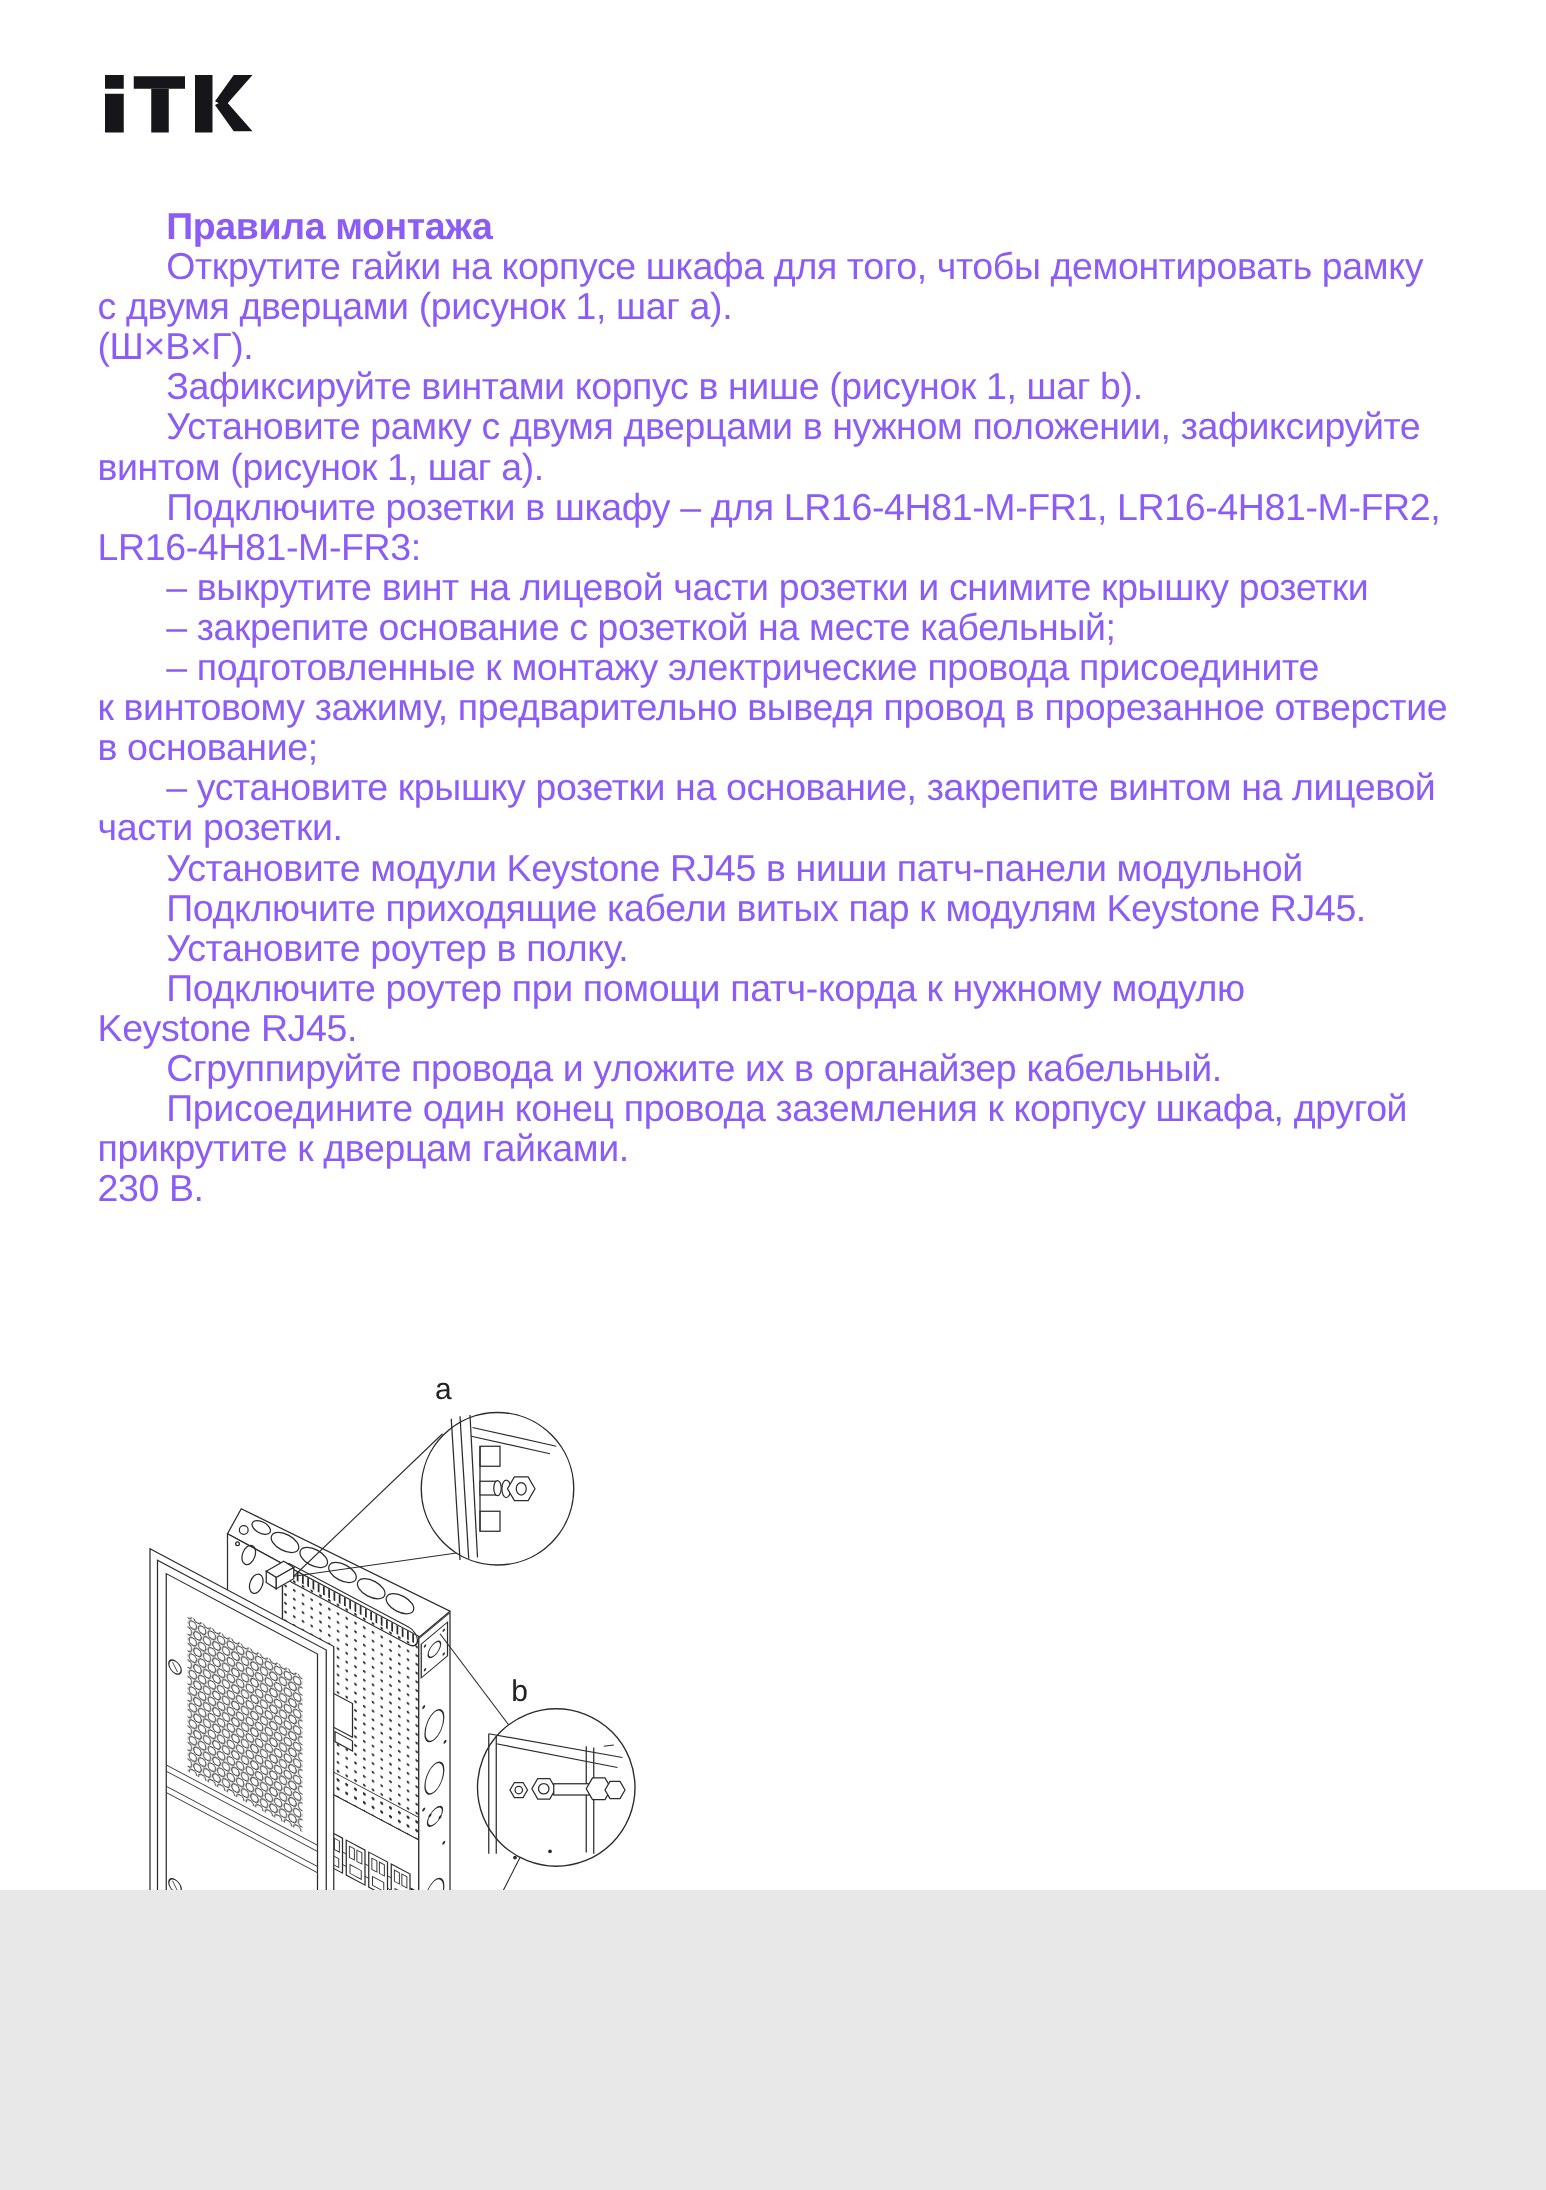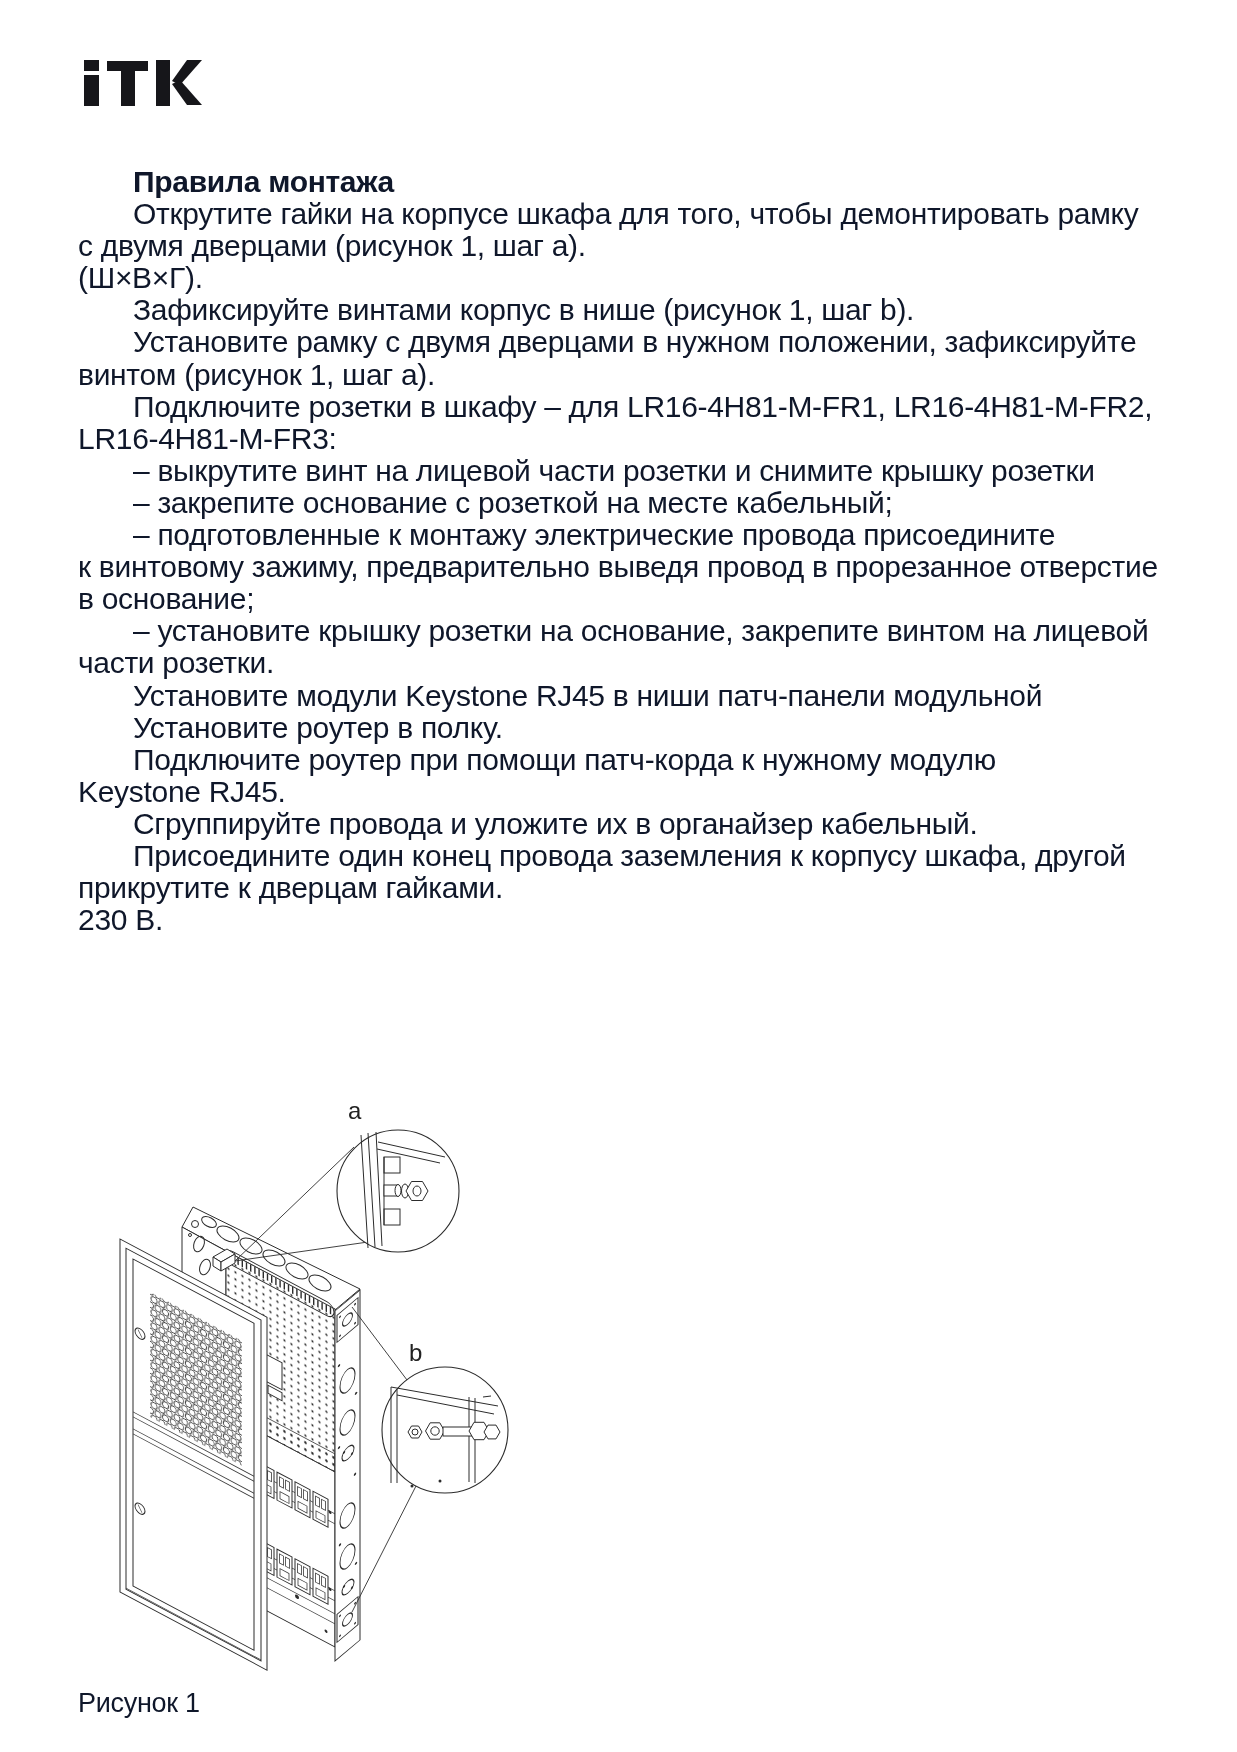--- a/index.html
+++ b/index.html
@@ -1,21 +1,21 @@
 <!DOCTYPE html>
 <html><head>
 <meta charset="utf-8">
 <style>
   html,body{margin:0;padding:0;background:#e8e8e8;}
   .page{
     position:relative;
-    width:1237px;height:1752px;
+    width:1237px;height:1512px;
     background:#ffffff;
     font-family:"Liberation Sans",sans-serif;
-    color:#0f172a;
+    color:#8b5cf6;
     overflow:hidden;
   }
   .logo{position:absolute;left:84px;top:59px;}
   .content{
     position:absolute;left:78px;top:166px;width:1085px;
   }
   .ln{
     font-size:30px;line-height:32.1px;letter-spacing:-0.3px;
     white-space:nowrap;margin:0;
   }
@@ -63,20 +63,21 @@
     <div class="ln ind">Подключите розетки в шкафу – для LR16-4H81-M-FR1, LR16-4H81-M-FR2,</div>
     <div class="ln">LR16-4H81-M-FR3:</div>
     <div class="ln ind">– выкрутите винт на лицевой части розетки и снимите крышку розетки</div>
     <div class="ln ind">– закрепите основание с розеткой на месте кабельный;</div>
     <div class="ln ind">– подготовленные к монтажу электрические провода присоедините</div>
     <div class="ln">к винтовому зажиму, предварительно выведя провод в прорезанное отверстие</div>
     <div class="ln">в основание;</div>
     <div class="ln ind">– установите крышку розетки на основание, закрепите винтом на лицевой</div>
     <div class="ln">части розетки.</div>
     <div class="ln ind">Установите модули Keystone RJ45 в ниши патч-панели модульной</div>
+    <div class="ln ind">Подключите приходящие кабели витых пар к модулям Keystone RJ45.</div>
     <div class="ln ind">Установите роутер в полку.</div>
     <div class="ln ind">Подключите роутер при помощи патч-корда к нужному модулю</div>
     <div class="ln">Keystone RJ45.</div>
     <div class="ln ind">Сгруппируйте провода и уложите их в органайзер кабельный.</div>
     <div class="ln ind">Присоедините один конец провода заземления к корпусу шкафа, другой</div>
     <div class="ln">прикрутите к дверцам гайками.</div>
     <div class="ln">230 В.</div>
   </div>
 
   <div class="figure">

